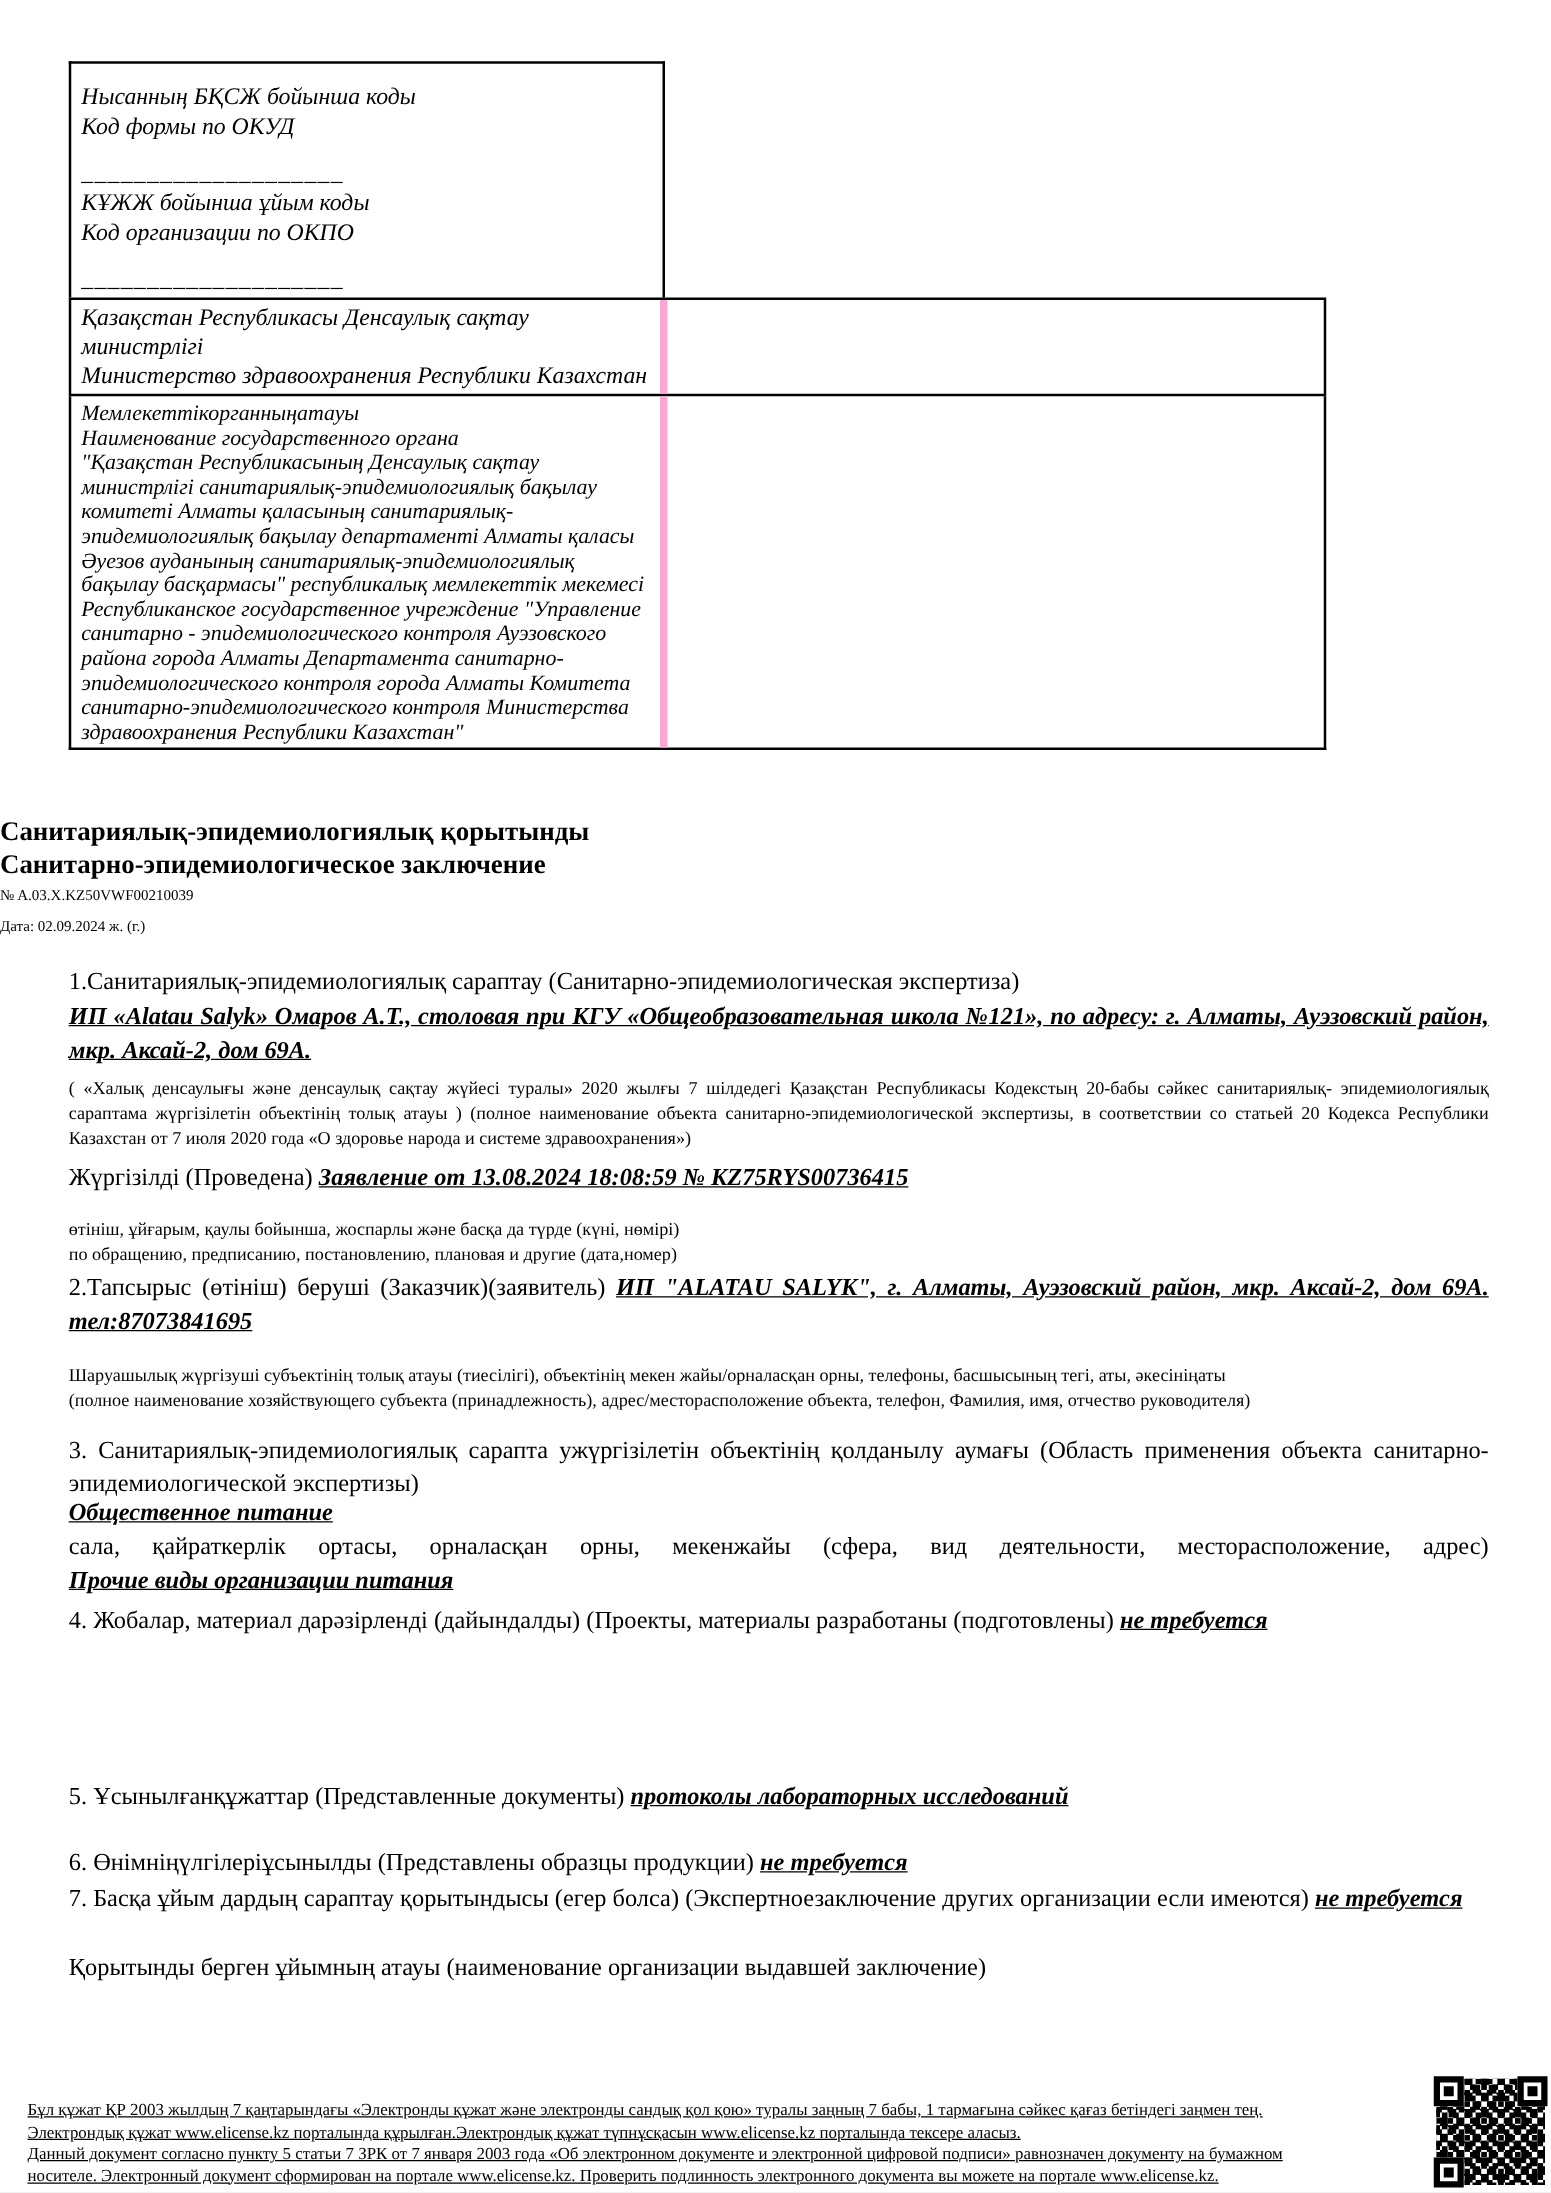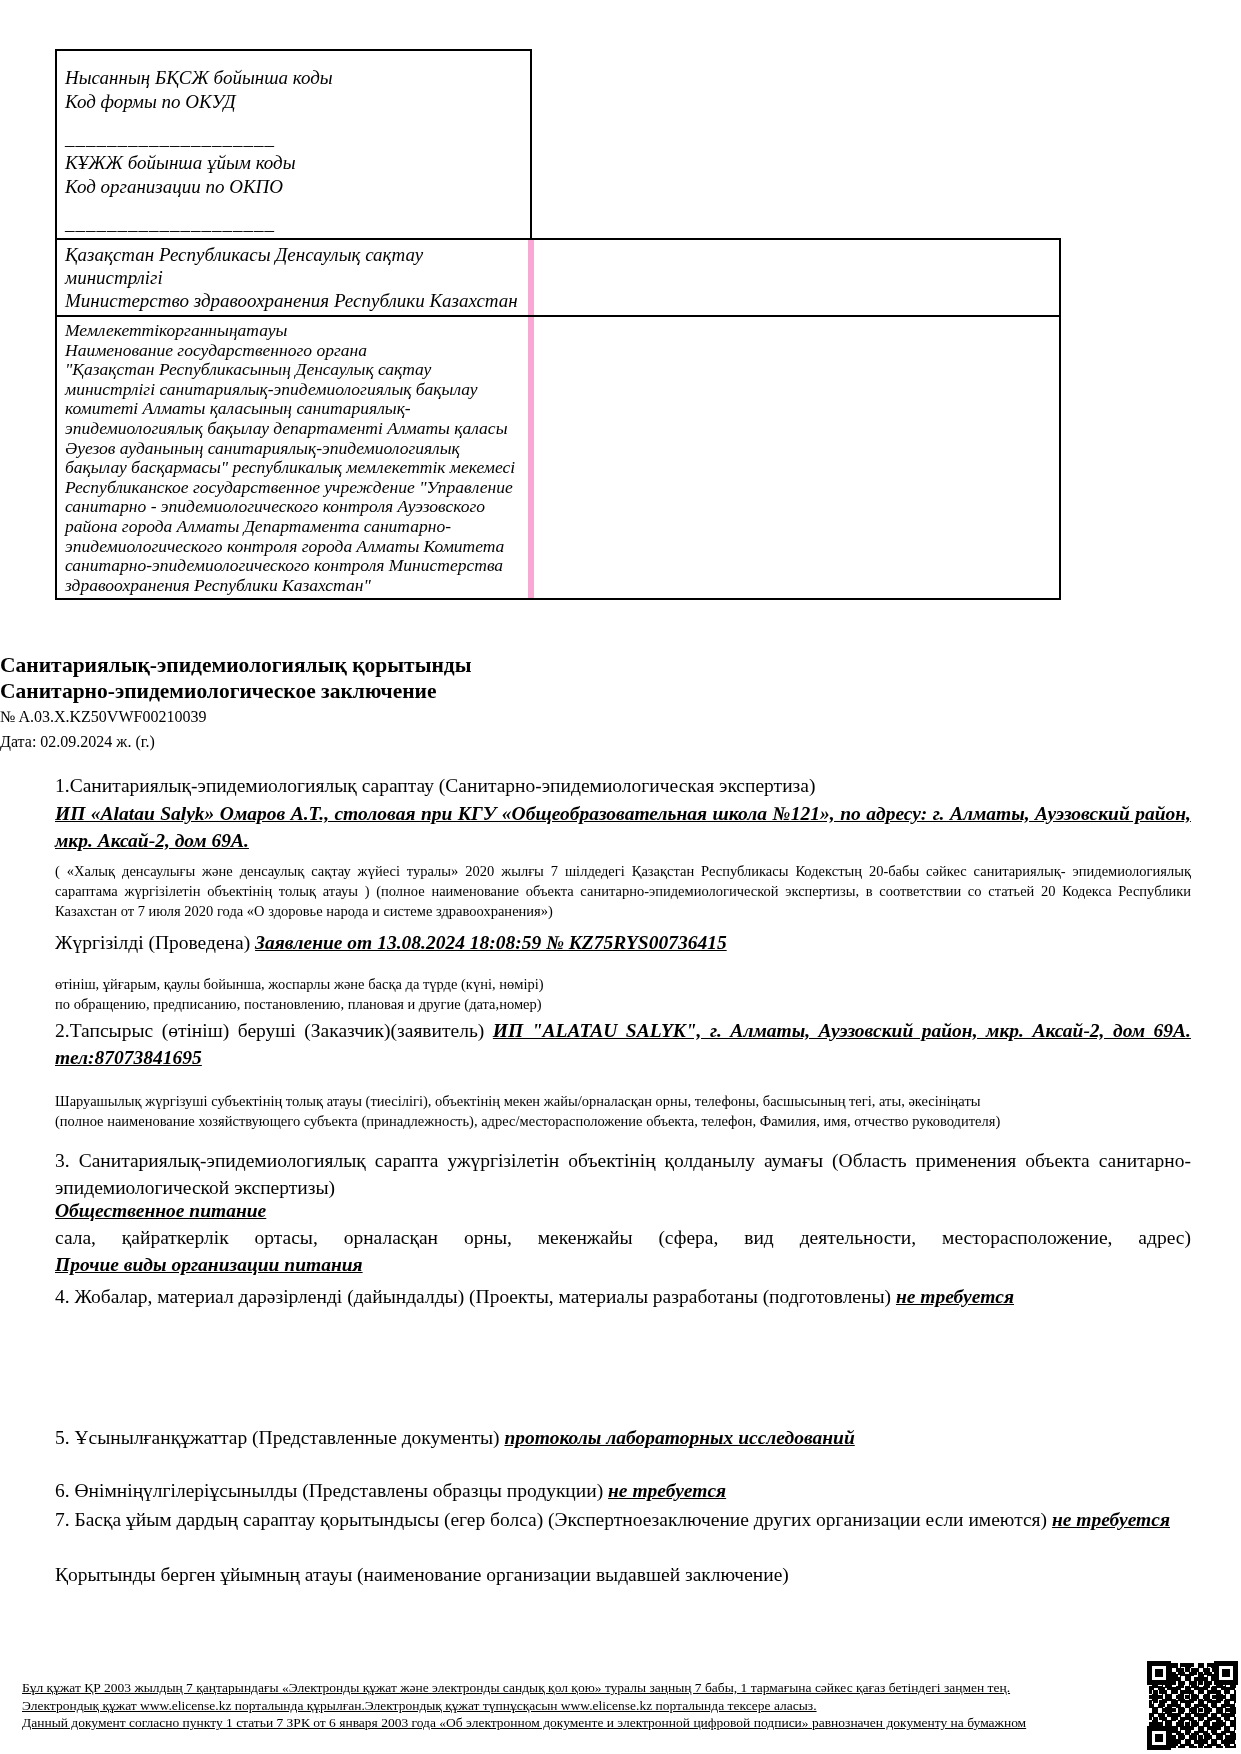--- a/index.html
+++ b/index.html
@@ -16,21 +16,21 @@
   .uscore{margin-top:13px;letter-spacing:1px;}
   .trow{display:flex;border:2px solid #000;}
   .trow.r3{border-top:none;}
   .cl{width:477px;box-sizing:border-box;border-right:6px solid #f9a8d4;padding:3px 8px;}
   .r2 .cl{font-size:19px;line-height:23px;min-height:50px;}
   .r3 .cl{font-size:17.5px;line-height:19.6px;min-height:268px;padding-top:4px;}
   .cr{flex:1;}
   
   .titleblock{position:absolute;left:0;top:652px;width:1241px;text-align:left;}
   .titleblock .b{font-weight:bold;font-size:21.5px;line-height:26px;}
-  .titleblock .r{font-size:16px;line-height:25px;}
+  .titleblock .r{font-size:12px;line-height:25px;}
   
   .p{position:absolute;left:55px;width:1136px;font-size:19.5px;line-height:27px;text-align:justify;}
   .small{font-size:14.5px;line-height:20px;}
   .val{font-weight:bold;font-style:italic;text-decoration:underline;}
   .jlast{text-align-last:justify;}
   
   .footer{position:absolute;left:22px;top:1679px;width:1118px;font-size:13.5px;line-height:17.5px;text-decoration:underline;}
   .footer div{white-space:nowrap;}
   
   .qr{position:absolute;left:1147px;top:1661px;width:91px;height:89px;background:#fff;}
@@ -130,21 +130,22 @@
 
   <div class="p" style="top:1506px;">
     <span>7. Басқа ұйым дардың сараптау қорытындысы (егер болса) (Экспертноезаключение других организации если имеются)</span>
     <span class="val">не требуется</span>
   </div>
   <div class="p" style="top:1561px;">Қорытынды берген ұйымның атауы (наименование организации выдавшей заключение)</div>
 
   <div class="footer">
     <div>Бұл құжат ҚР 2003 жылдың 7 қаңтарындағы «Электронды құжат және электронды сандық қол қою» туралы заңның 7 бабы, 1 тармағына сәйкес қағаз бетіндегі заңмен тең.</div>
     <div>Электрондық құжат www.elicense.kz порталында құрылған.Электрондық құжат түпнұсқасын www.elicense.kz порталында тексере аласыз.</div>
-    <div>Данный документ согласно пункту 1 статьи 7 ЗРК от 6 января 2003 года «Об электронном документе и электронной цифровой подписи» равнозначен документу на бумажном</div>
+    <div>Данный документ согласно пункту 5 статьи 7 ЗРК от 7 января 2003 года «Об электронном документе и электронной цифровой подписи» равнозначен документу на бумажном</div>
+    <div>носителе. Электронный документ сформирован на портале www.elicense.kz. Проверить подлинность электронного документа вы можете на портале www.elicense.kz.</div>
   </div>
 
   <div class="qr">
     <div class="qr-noise"></div>
     <div class="finder f-tl">
         <div></div>
       </div>
     <div class="finder f-tr">
         <div></div>
       </div>

